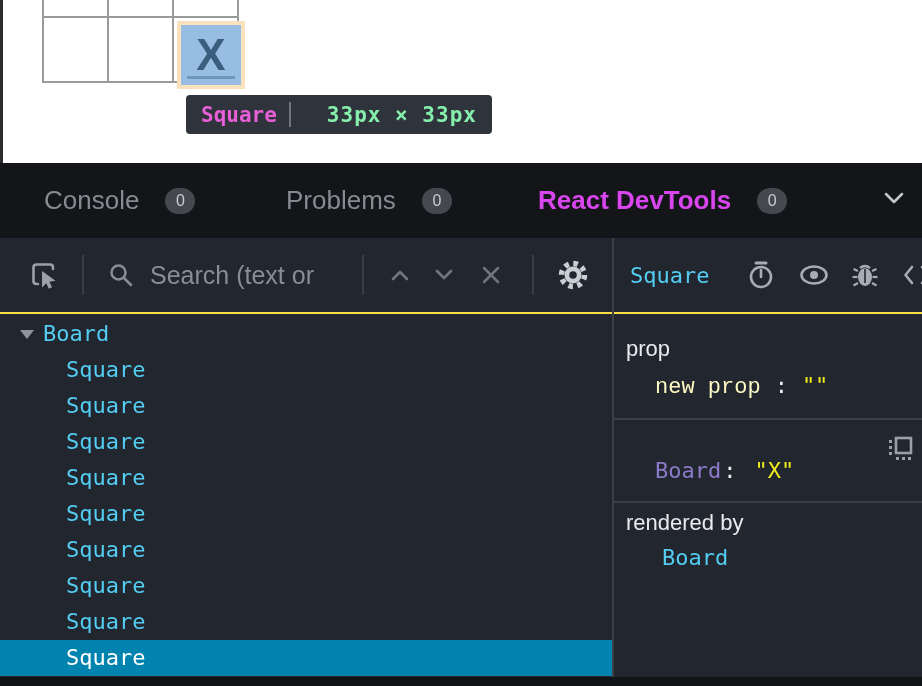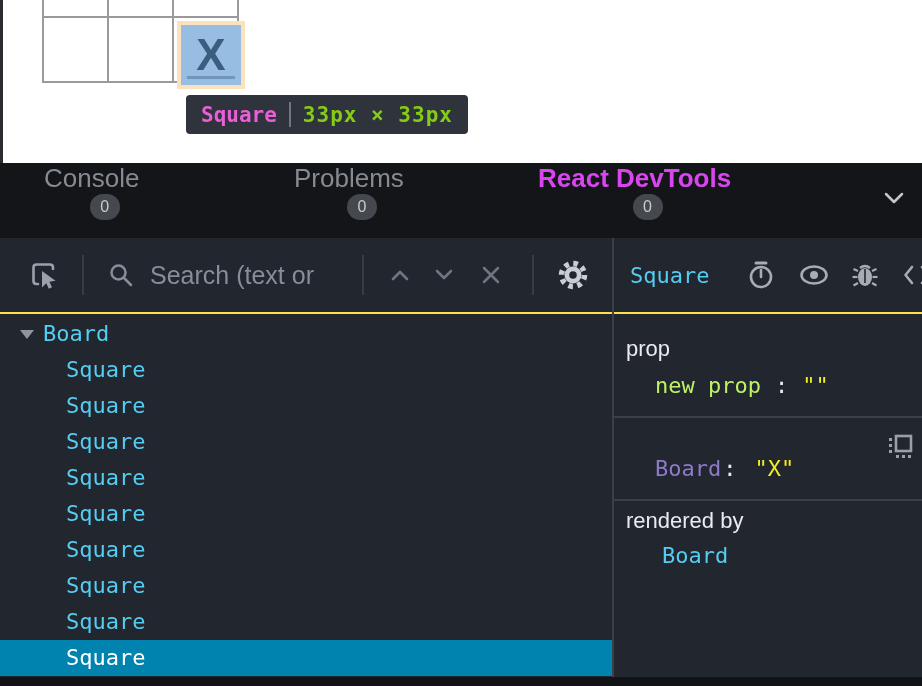--- a/index.html
+++ b/index.html
@@ -15,25 +15,25 @@
   .hl-pad{position:absolute;left:177px;top:21px;width:68px;height:68px;background:#fbe1bc;}
   .hl-content{position:absolute;left:4px;top:4px;right:4px;bottom:4px;background:#97bde2;
               display:flex;align-items:center;justify-content:center;
               font-weight:bold;font-size:44px;color:#3b5e7e;}
   .hl-line{position:absolute;left:6px;right:6px;bottom:6px;height:3px;background:#7096ba;}
   .tooltip{position:absolute;left:186px;top:95px;height:39px;background:#2e333c;border-radius:4px;
            display:flex;align-items:center;gap:12px;padding:0 15px;
            font-family:"DejaVu Sans Mono",monospace;font-weight:bold;font-size:21px;white-space:nowrap;}
   .tt-name{color:#e95fd7;}
   .tt-sep{width:2px;height:25px;background:#6f7680;}
-  .tt-size{color:#84cc16;letter-spacing:1px;}
+  .tt-size{color:#86efac;letter-spacing:1px;margin-left:24px;}
 
   
   .tabbar{position:absolute;left:0;top:163px;width:922px;height:75px;background:#141519;}
-  .tab{position:absolute;top:0;height:75px;display:flex;align-items:center;font-size:26px;color:#868b91;cursor:default;flex-direction:column;}
+  .tab{position:absolute;top:0;height:75px;display:flex;align-items:center;font-size:26px;color:#868b91;cursor:default;}
   .tab .lbl{white-space:nowrap;}
   .tab.active .lbl{color:#d946ef;font-weight:600;}
   .badge{min-width:30px;height:26px;padding:0 7px;border-radius:13px;background:#45494f;color:#c9cbce;
          font-size:16px;display:flex;align-items:center;justify-content:center;margin-left:26px;}
   .tab-chevron{position:absolute;right:18px;top:28px;}
 
   
   .toolbar{position:absolute;left:0;top:238px;width:922px;height:74px;background:#22262e;}
   .toolbar-left{position:absolute;left:0;top:0;width:612px;height:74px;display:flex;align-items:center;}
   .toolbar-right{position:absolute;left:614px;right:0;top:0;height:74px;display:flex;align-items:center;padding-left:16px;}
@@ -57,21 +57,21 @@
   .trow.selected{background:#0083af;color:#ffffff;}
   .tri{display:inline-block;width:0;height:0;border-left:7px solid transparent;border-right:7px solid transparent;
        border-top:9px solid #8f959d;margin-right:9px;vertical-align:2px;}
 
   
   .details{position:absolute;left:614px;right:0;top:0;bottom:9px;overflow:hidden;}
   .section{position:relative;border-bottom:2px solid #3b4046;padding:22px 12px 18px 12px;}
   .section.last{border-bottom:none;}
   .sec-title{font-size:22px;color:#e9ebee;}
   .kv{font-family:"DejaVu Sans Mono",monospace;font-size:22px;margin-top:11px;padding-left:29px;white-space:nowrap;}
-  .k-gray{color:#bef264;}
+  .k-gray{color:#fef9c3;font-family:Liberation Mono, monospace;}
   .k-purple{color:#8d7ac9;}
   .colon{color:#e9ebed;}
   .v-yellow{color:#f1ee1c;}
   .link-cyan{color:#53cdf2;cursor:pointer;}
   .hooks-icon{position:absolute;right:8px;top:15px;}
 
   .bottom-strip{position:absolute;left:0;bottom:0;width:922px;height:9px;background:#111316;z-index:6;}
 </style>
 </head>
 <body>
@@ -105,21 +105,21 @@
       <span class="tt-size">33px × 33px</span>
     </div>
     <div class="page-edge"></div>
   </div>
 
   <div class="tabbar">
     <div class="tab" style="left:44px">
       <span class="lbl">Console</span>
       <span class="badge">0</span>
     </div>
-    <div class="tab" style="left:294px">
+    <div class="tab" style="left:286px">
       <span class="lbl">Problems</span>
       <span class="badge">0</span>
     </div>
     <div class="tab active" style="left:538px">
       <span class="lbl">React DevTools</span>
       <span class="badge">0</span>
     </div>
     <svg class="tab-chevron" width="20" height="14" viewBox="0 0 20 14">
       <polyline points="2,3 10,11 18,3" fill="none" stroke="#c3c7cb" stroke-width="2.5" stroke-linecap="round" stroke-linejoin="round"></polyline>
     </svg>

